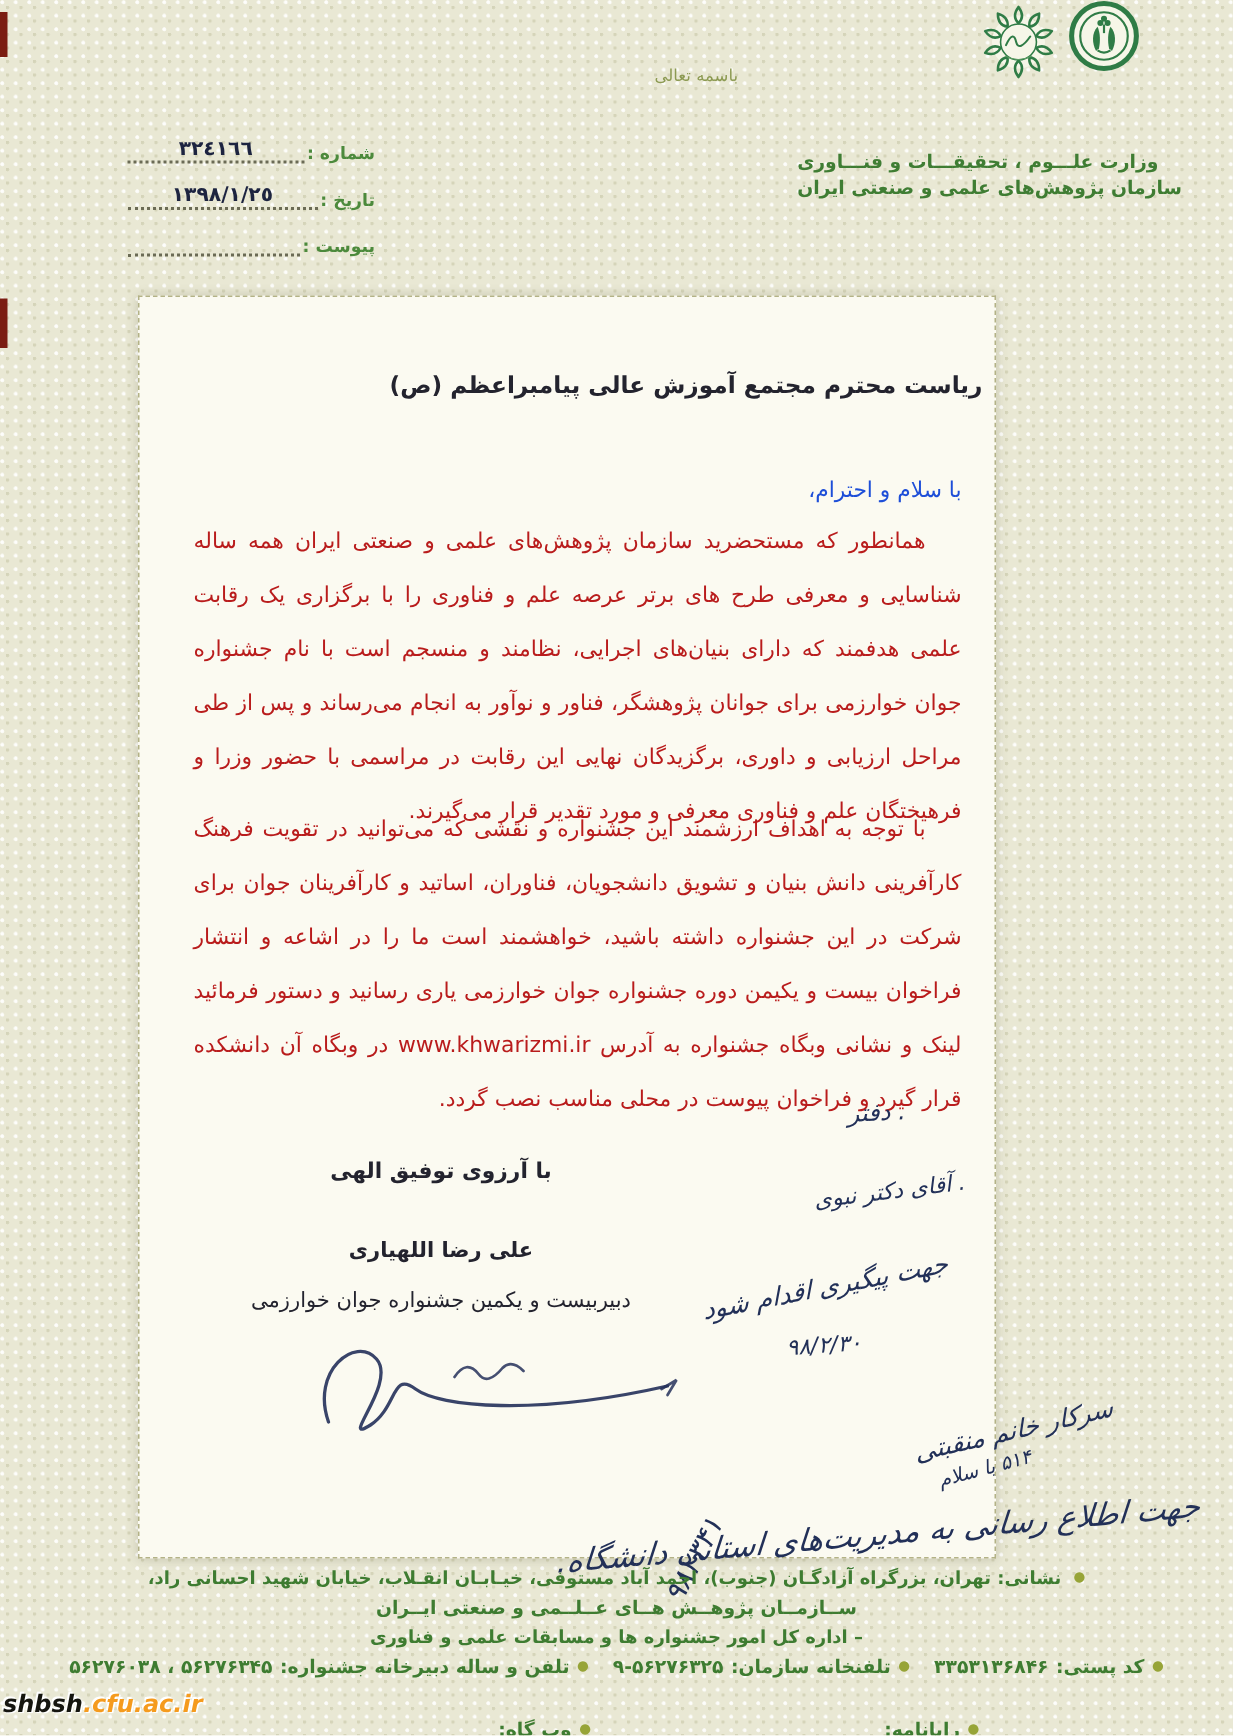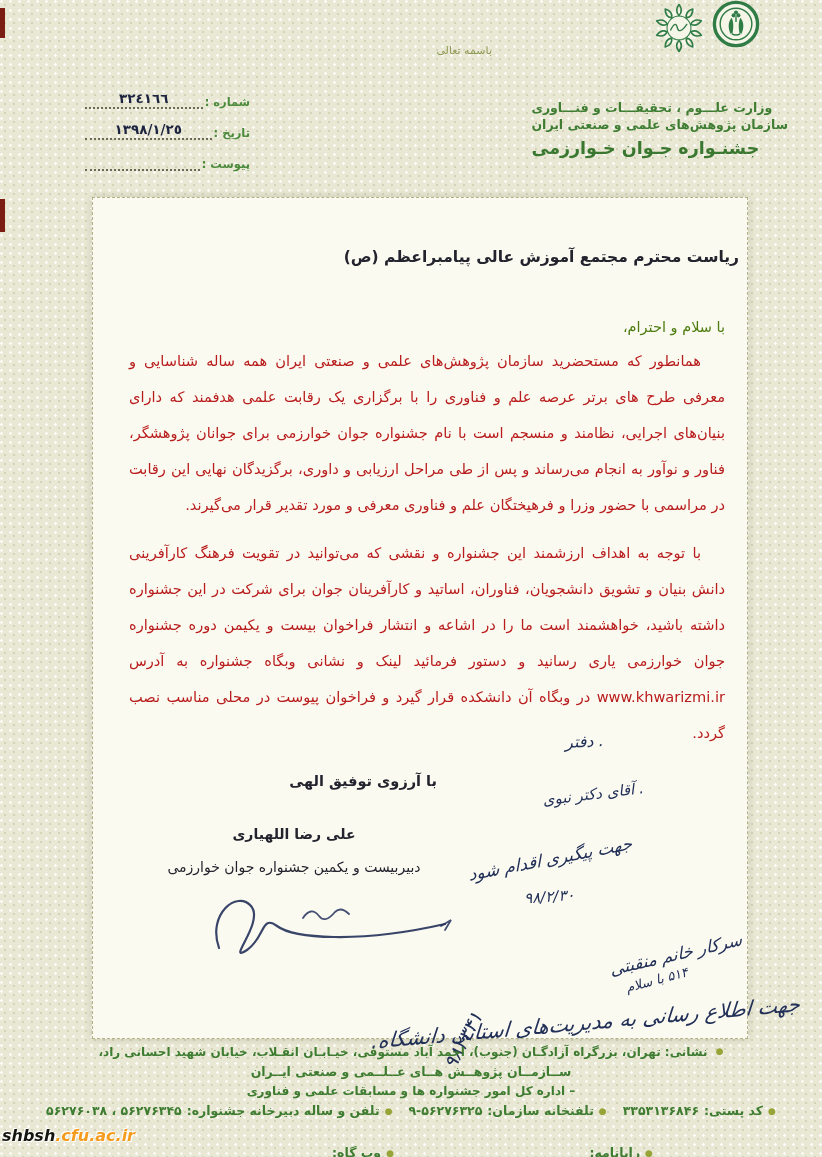--- a/index.html
+++ b/index.html
@@ -36,38 +36,38 @@
   .ref-value { color: #1d2440; font-size: 13.5px; font-weight: bold; letter-spacing: 1px; }
   .logo-circle { position: absolute; top: 0; right: 62px; width: 48px; height: 48px; }
   .logo-seal   { position: absolute; top: 2px; right: 116px; width: 54px; height: 52px; }
   .org-block { position: absolute; top: 100px; right: 34px; text-align: left; color: #3f7d33; }
   .org-line1 { font-size: 12.5px; font-weight: bold; white-space: nowrap; }
   .org-line2 { font-size: 12.5px; font-weight: bold; white-space: nowrap; margin-top: 2px; }
   .org-line3 { font-size: 17.5px; font-weight: bold; white-space: nowrap; margin-top: 6px; color: #3a7830; }
 
   
   .letter {
-    position: absolute; left: 92px; top: 197px; width: 656px; height: 842px;
+    position: absolute; left: 92px; top: 197px; width: 572px; height: 842px;
     background: #fbfaf1; border: 1px dashed #b3b286;
     box-shadow: 0 0 7px rgba(110,110,80,0.3);
   }
   .recipient {
     position: absolute; top: 50px; right: 8px; white-space: nowrap;
     font-size: 15.5px; font-weight: bold; color: #23232e;
   }
-  .salutation { position: absolute; top: 121px; right: 22px; font-size: 14.5px; color: #4d7c0f; }
+  .salutation { position: absolute; top: 121px; right: 22px; font-size: 14.5px; color: #1d4ed8; }
   .para {
     position: absolute; right: 22px; left: 36px; text-align: justify;
     font-size: 14.6px; line-height: 36px; color: #b91c1c; text-indent: 24px;
   }
   .para.p1 { top: 145px; }
   .para.p2 { top: 337px; }
 
   .closing-block { position: absolute; top: 575px; left: 58px; width: 286px; text-align: center; color: #23232e; }
-  .closing-line { font-size: 14.5px; font-weight: bold; text-align: right; }
+  .closing-line { font-size: 14.5px; font-weight: bold; }
   .signer-name  { font-size: 14px; font-weight: bold; margin-top: 37px; }
   .signer-title { font-size: 14px;  font-weight: normal; margin-top: 17px; white-space: nowrap; }
   .signature-svg { position: absolute; top: 686px; left: 112px; width: 252px; height: 96px; }
 
   
   .hw {
     position: absolute; color: #223058; font-style: italic; white-space: nowrap;
     transform-origin: right center;
   }
   .hw-office   { top: 731px; right: 218px; font-size: 16px; transform: rotate(-3deg); }
@@ -149,21 +149,20 @@
       <path d="M50,5 C56,13 56,20 50,26 C44,20 44,13 50,5 Z" transform="rotate(324 50 50)"></path>
     </g>
     <circle cx="50" cy="50" r="23" fill="none" stroke="#2f7c46" stroke-width="2"></circle>
     <path d="M34,54 c7,-15 11,-13 13,-4 c2,9 9,6 18,-7" fill="none" stroke="#2f7c46" stroke-width="2.6" stroke-linecap="round"></path>
     <path d="M33,68 q17,9 34,0" fill="none" stroke="#5b9b63" stroke-width="1.4"></path>
   </svg>
 
   <div class="org-block">
     <div class="org-line1">وزارت علـــوم ، تحقیقـــات و فنـــاوری</div>
     <div class="org-line2">سازمان پژوهش‌های علمی و صنعتی ایران</div>
-    <div class="org-line3">جشنـواره جـوان خـوارزمی</div>
   </div>
 
   <div class="letter">
     <div class="recipient">ریاست محترم مجتمع آموزش عالی پیامبراعظم (ص)</div>
     <div class="salutation">با سلام و احترام،</div>
     <div class="para p1">همانطور که مستحضرید سازمان پژوهش‌های علمی و صنعتی ایران همه ساله شناسایی و معرفی طرح های برتر عرصه علم و فناوری را با برگزاری یک رقابت علمی هدفمند که دارای بنیان‌های اجرایی، نظامند و منسجم است با نام جشنواره جوان خوارزمی برای جوانان پژوهشگر، فناور و نوآور به انجام می‌رساند و پس از طی مراحل ارزیابی و داوری، برگزیدگان نهایی این رقابت در مراسمی با حضور وزرا و فرهیختگان علم و فناوری معرفی و مورد تقدیر قرار می‌گیرند.</div>
     <div class="para p2">با توجه به اهداف ارزشمند این جشنواره و نقشی که می‌توانید در تقویت فرهنگ کارآفرینی دانش بنیان و تشویق دانشجویان، فناوران، اساتید و کارآفرینان جوان برای شرکت در این جشنواره داشته باشید، خواهشمند است ما را در اشاعه و انتشار فراخوان بیست و یکیمن دوره جشنواره جوان خوارزمی یاری رسانید و دستور فرمائید لینک و نشانی وبگاه جشنواره به آدرس www.khwarizmi.ir در وبگاه آن دانشکده قرار گیرد و فراخوان پیوست در محلی مناسب نصب گردد.</div>
 
     <div class="closing-block">
       <div class="closing-line">با آرزوی توفیق الهی</div>

